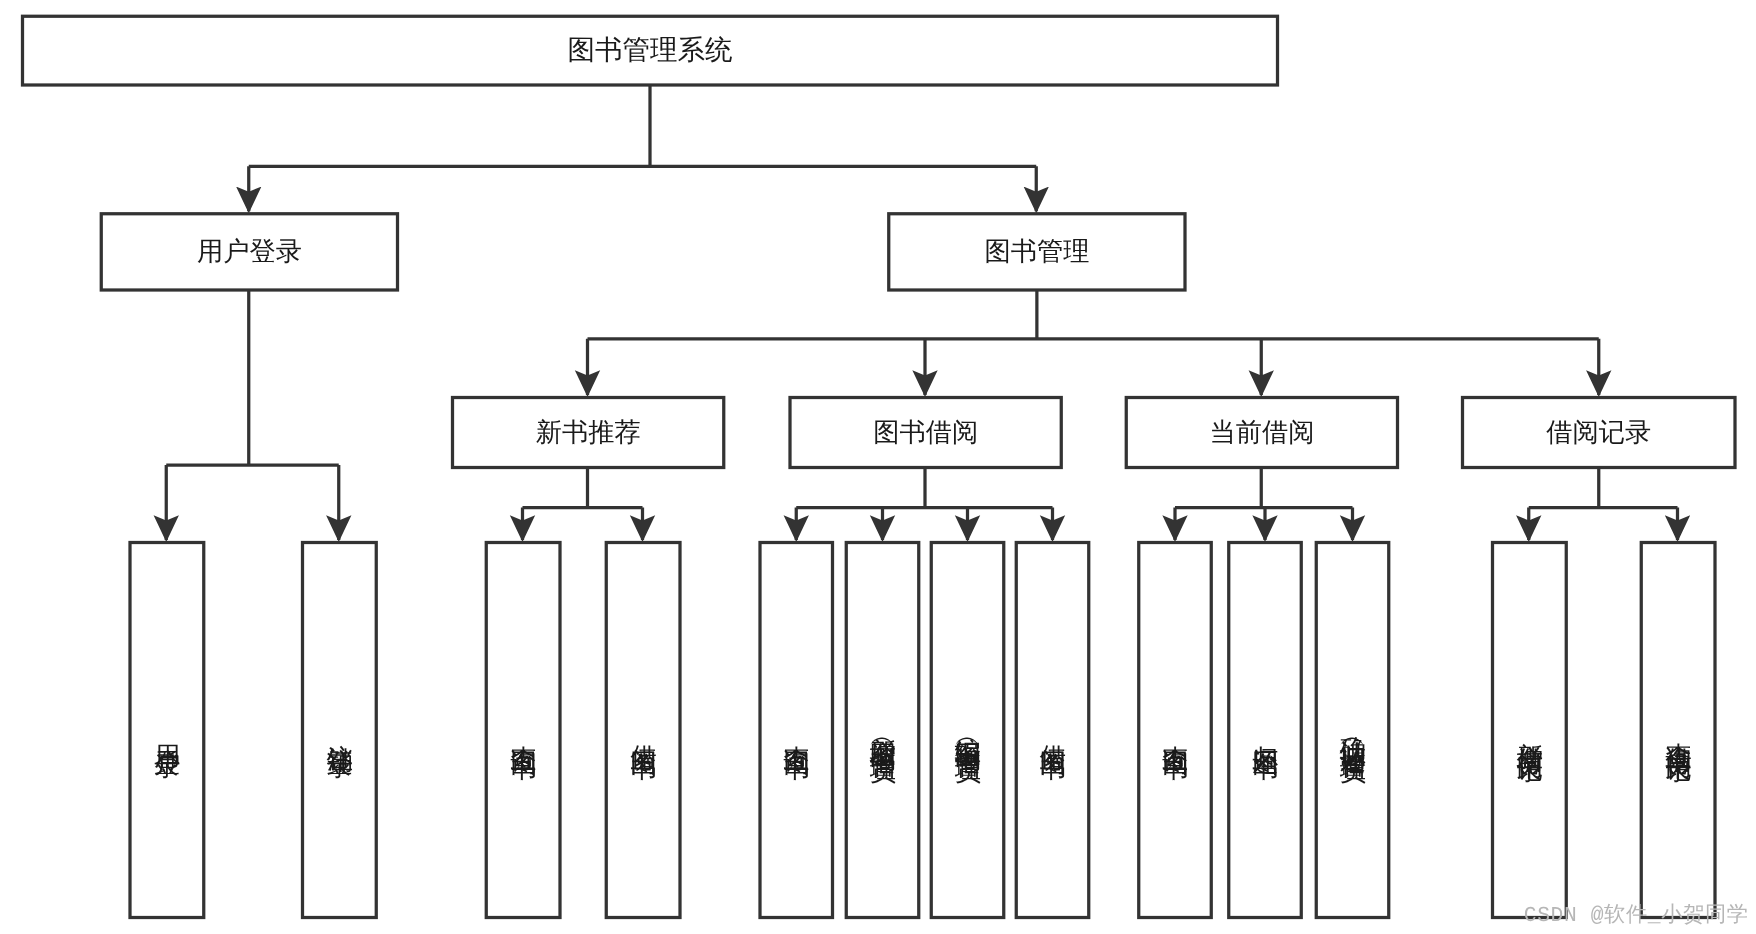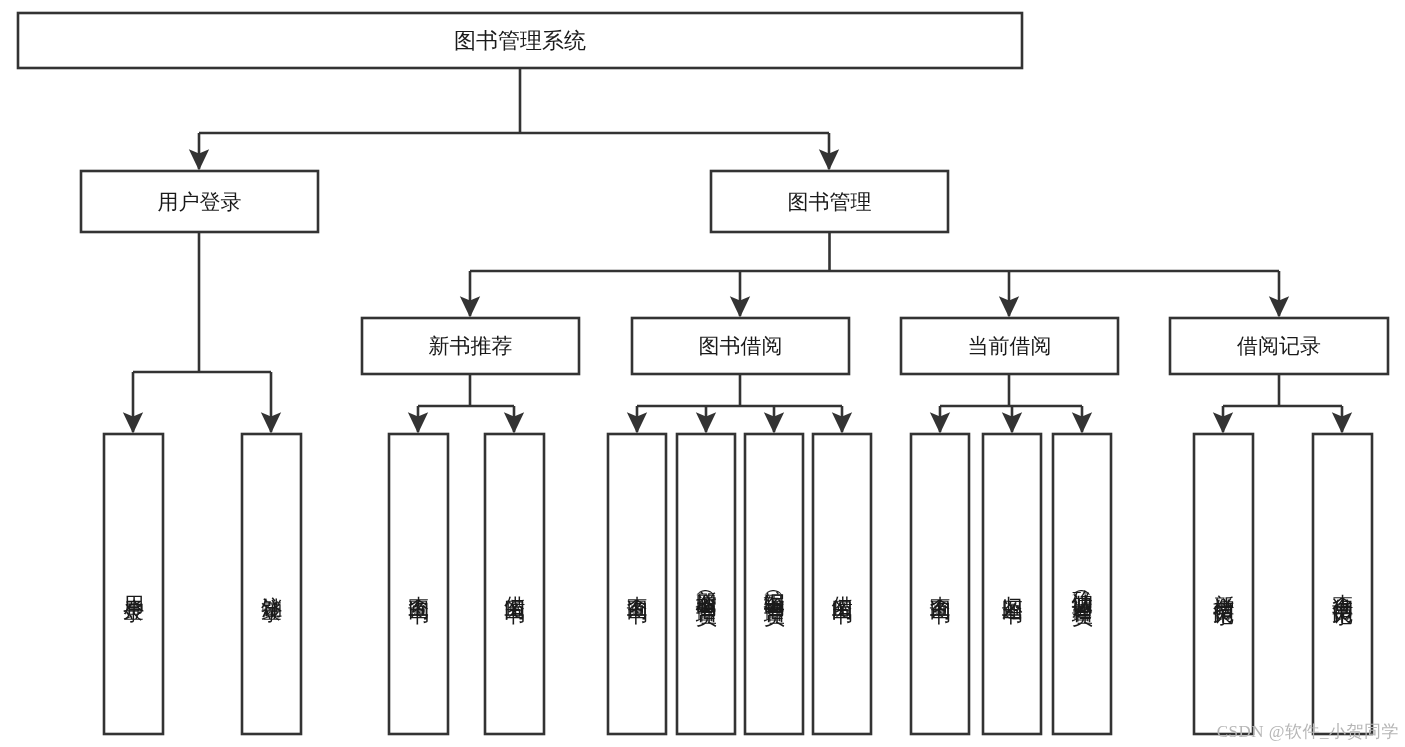--- a/index.html
+++ b/index.html
@@ -34,21 +34,21 @@
     font-family:"DejaVu Sans","Liberation Sans",sans-serif;
     font-size:21px;
     line-height:1.08;
     letter-spacing:2.5px;
     color:#1a1a1a;
     white-space:nowrap;
     text-align:center;
   }
   #watermark{
     position:absolute;right:6px;bottom:4px;
-    font-family:Liberation Serif, serif;
+    font-family:Liberation Mono, monospace;
     font-size:17px;color:#b6b6b6;letter-spacing:0.5px;
     user-select:none;
   }
 </style>
 </head>
 <body>
 
 <div id="diagram-root">
 
   <svg class="diagram-svg" id="diagram-svg" viewBox="0 0 1405 747" aria-hidden="true">

